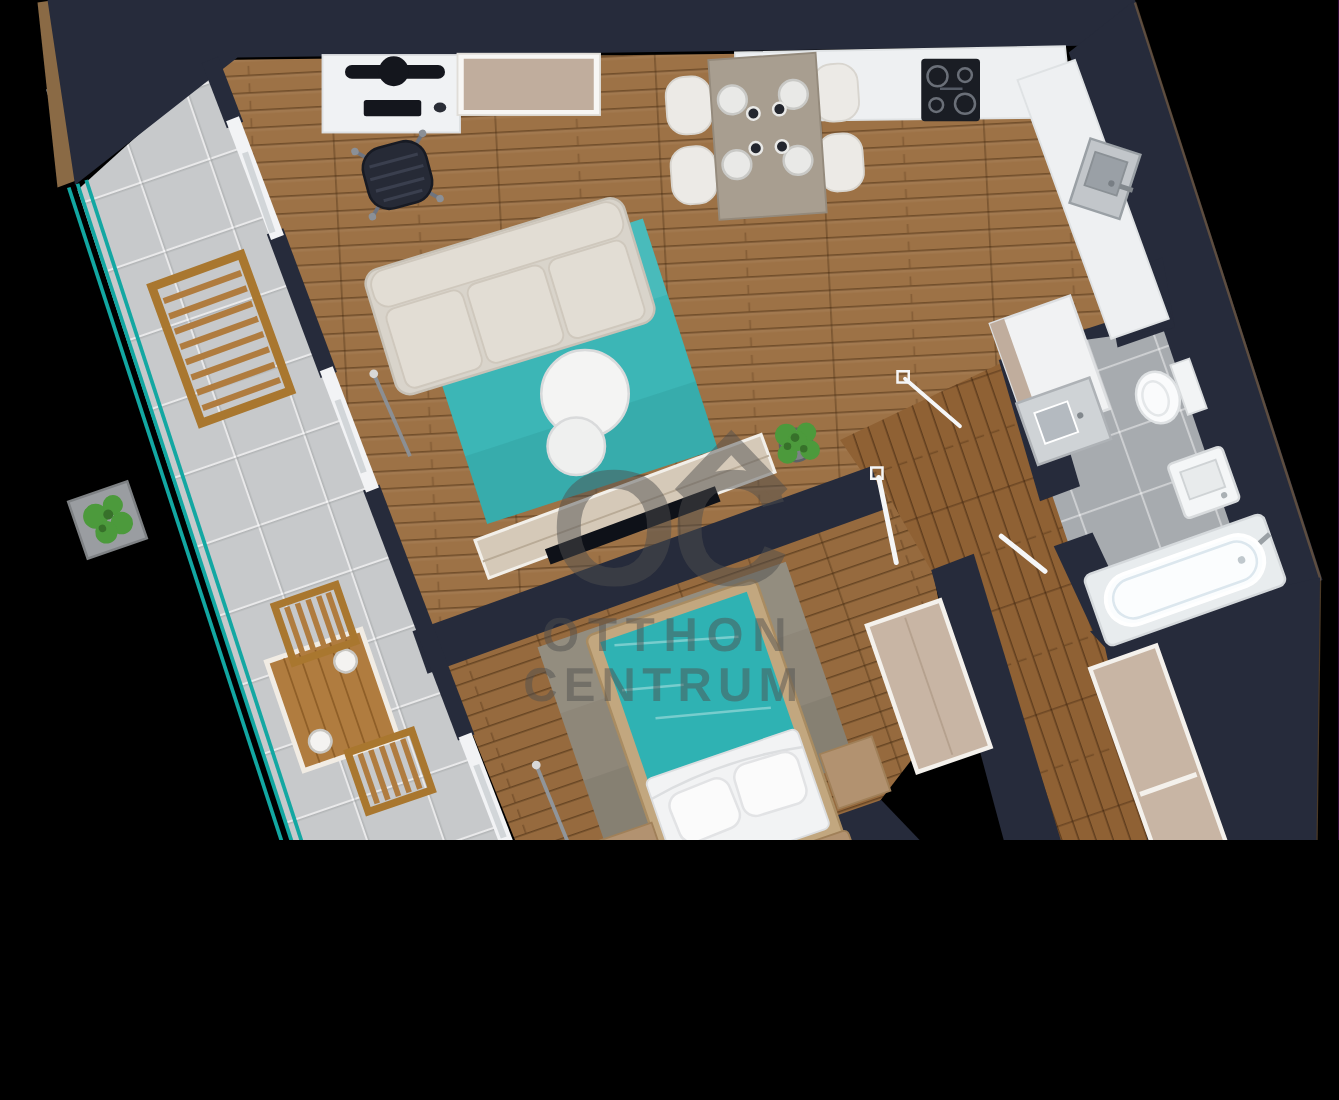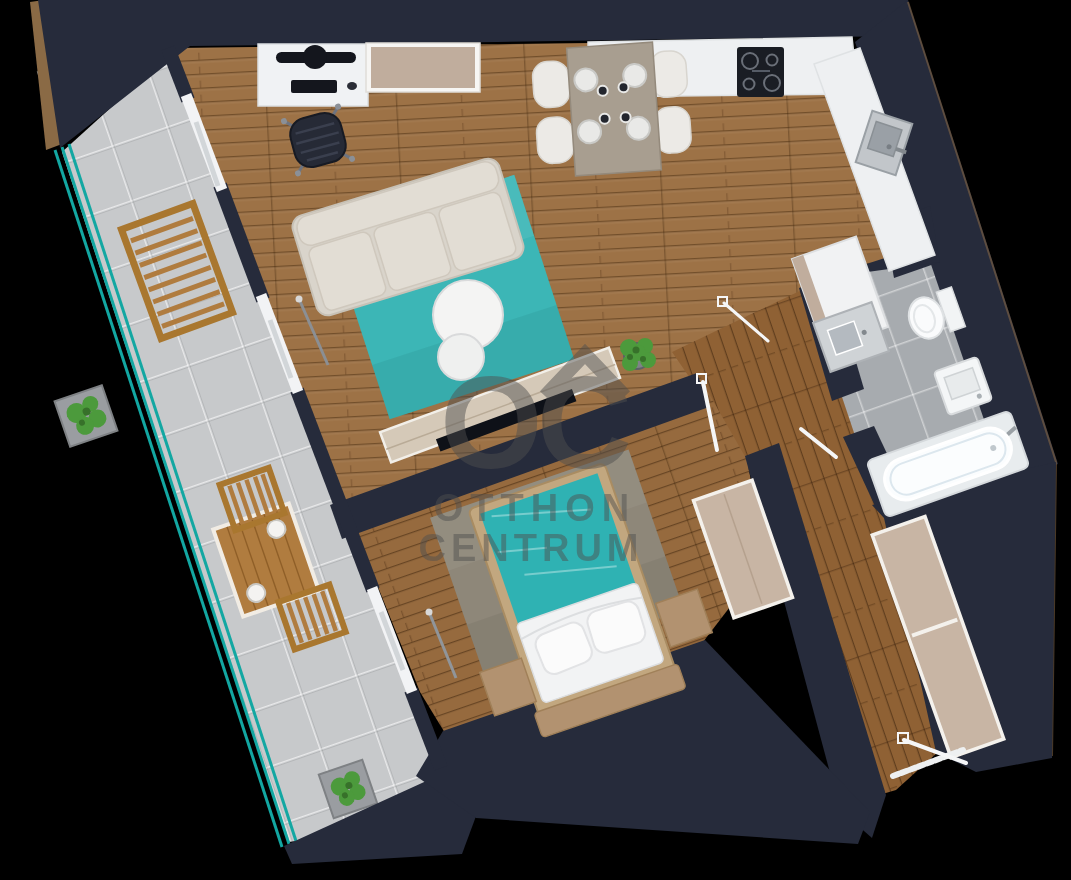--- a/index.html
+++ b/index.html
@@ -1,16 +1,16 @@
 <!DOCTYPE html>
 <html style="--background: #000000; --wall: #262b3b; --wall-edge: #8a6a45; --wood-living: #9d7246; --wood-bedroom: #966a3e; --wood-hall: #8f6134; --terrace-tile: #c7c9cb; --bath-tile: #a7abaf; --railing-teal: #13a7a2; --rug-teal: #3cb6b6; --bed-teal: #2fb2b3; --sofa: #d9d4cb; --cushion: #e2ddd4; --dining-table: #a89e90; --chair-white: #eceae6; --counter-white: #eef0f2; --appliance-black: #1a1d24; --cabinet-beige: #c0ad9d; --wardrobe-beige: #c8b5a4; --bed-frame-tan: #c2a77f; --bench-tan: #b29270; --bedroom-rug: #8e8779; --fixture-white: #f2f4f5; --wood-outdoor: #b07c3f; --plant-green: #4c9a3c; --watermark-gray: #4f4f4f;"><head>
 <meta charset="utf-8">
 <style>
   html,body{margin:0;padding:0;background:#000;}
-  #stage{position:relative;width:1071px;height:880px;background:#a21caf;overflow:hidden;
+  #stage{position:relative;width:1071px;height:672px;background:#a21caf;overflow:hidden;
          font-family:"Liberation Sans", sans-serif;text-decoration:underline;}
   svg{display:block}
   
   .bgc          {fill:var(--background)}
   .wall         {fill:var(--wall)}
   .wood-living  {fill:var(--wood-living)}
   .wood-bedroom {fill:var(--wood-bedroom)}
   .wood-hall    {fill:var(--wood-hall)}
   .tile         {fill:var(--terrace-tile)}
   .bathtile     {fill:var(--bath-tile)}

